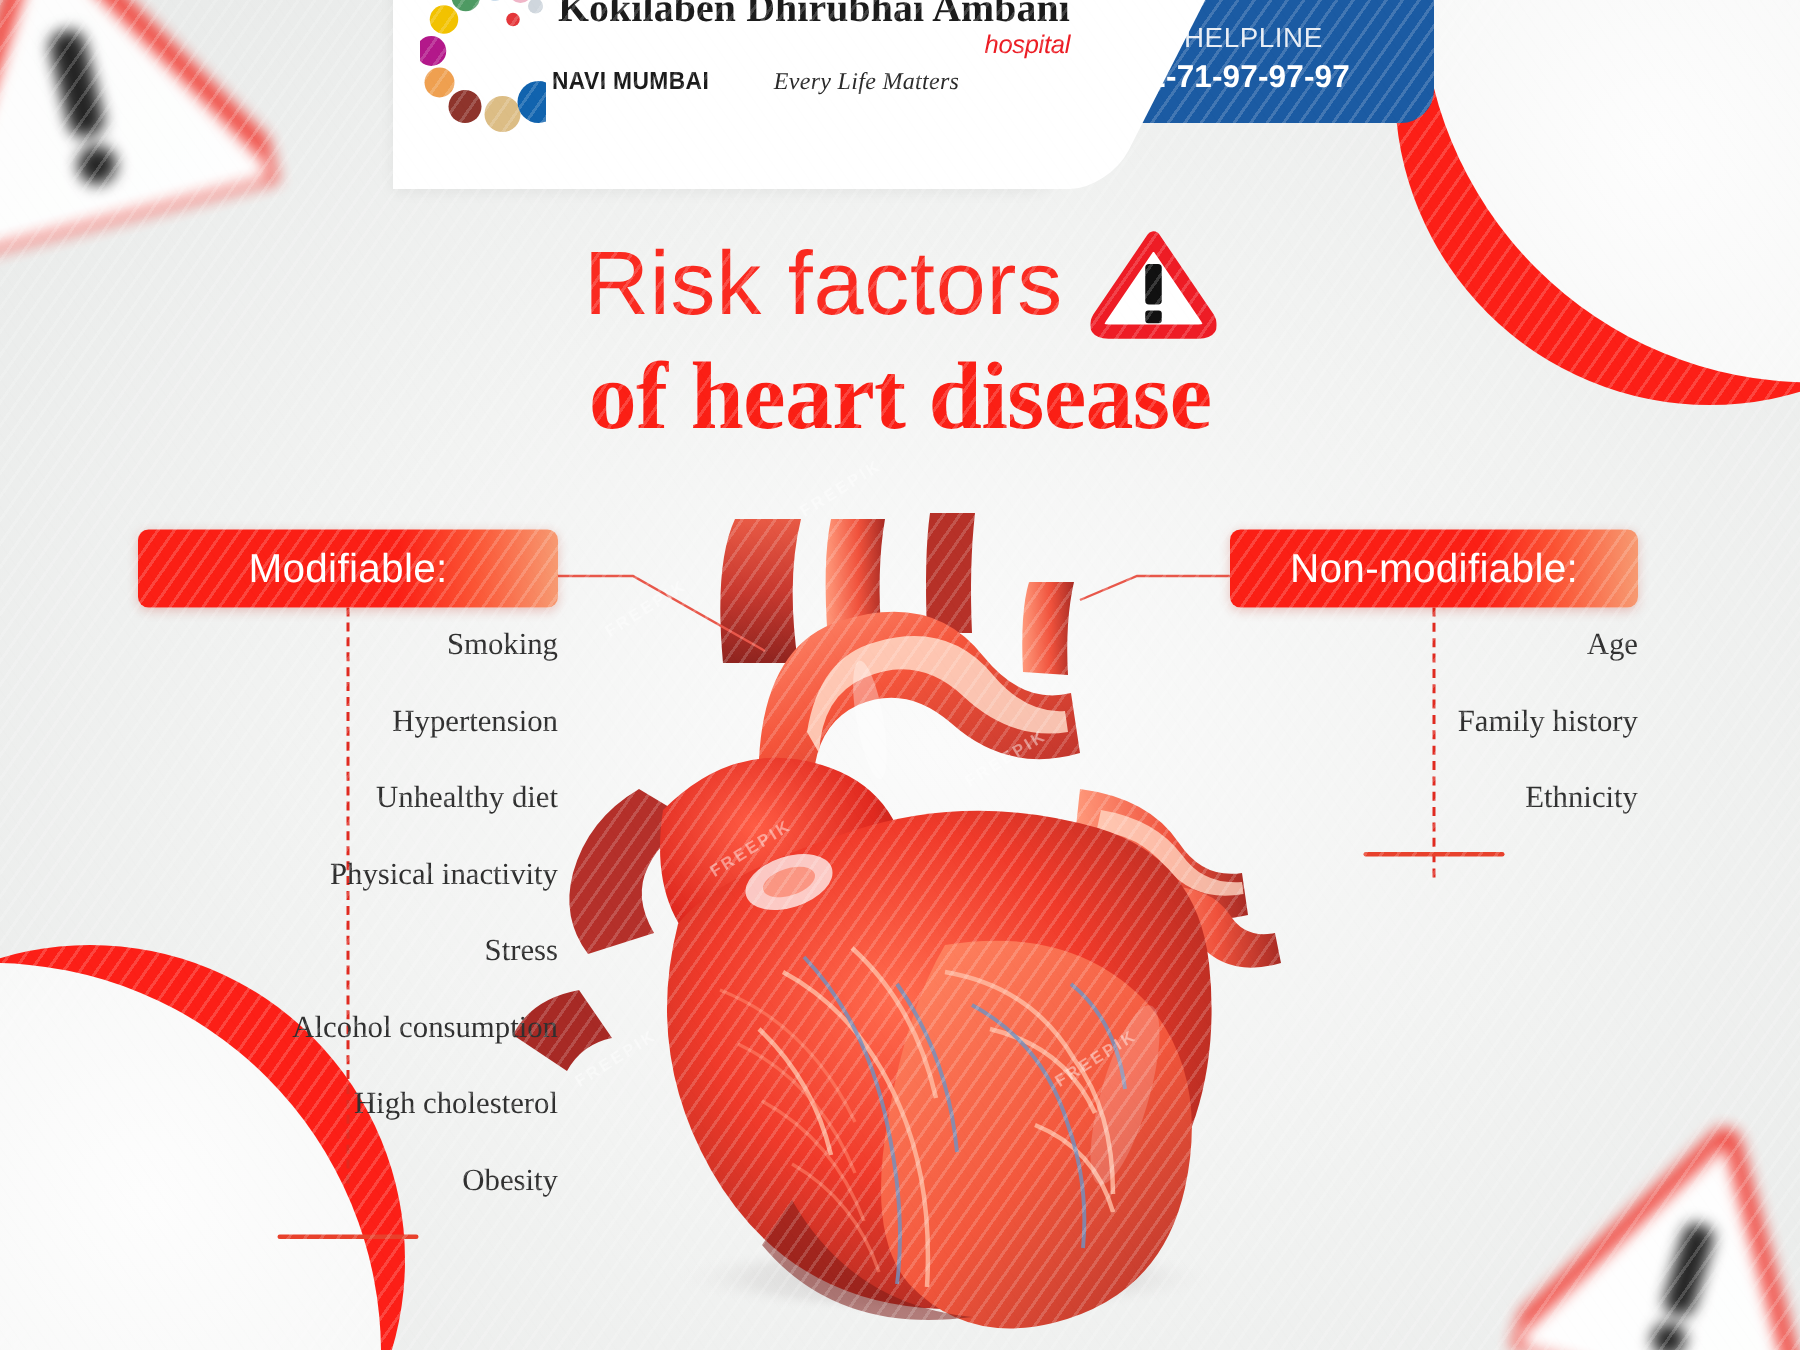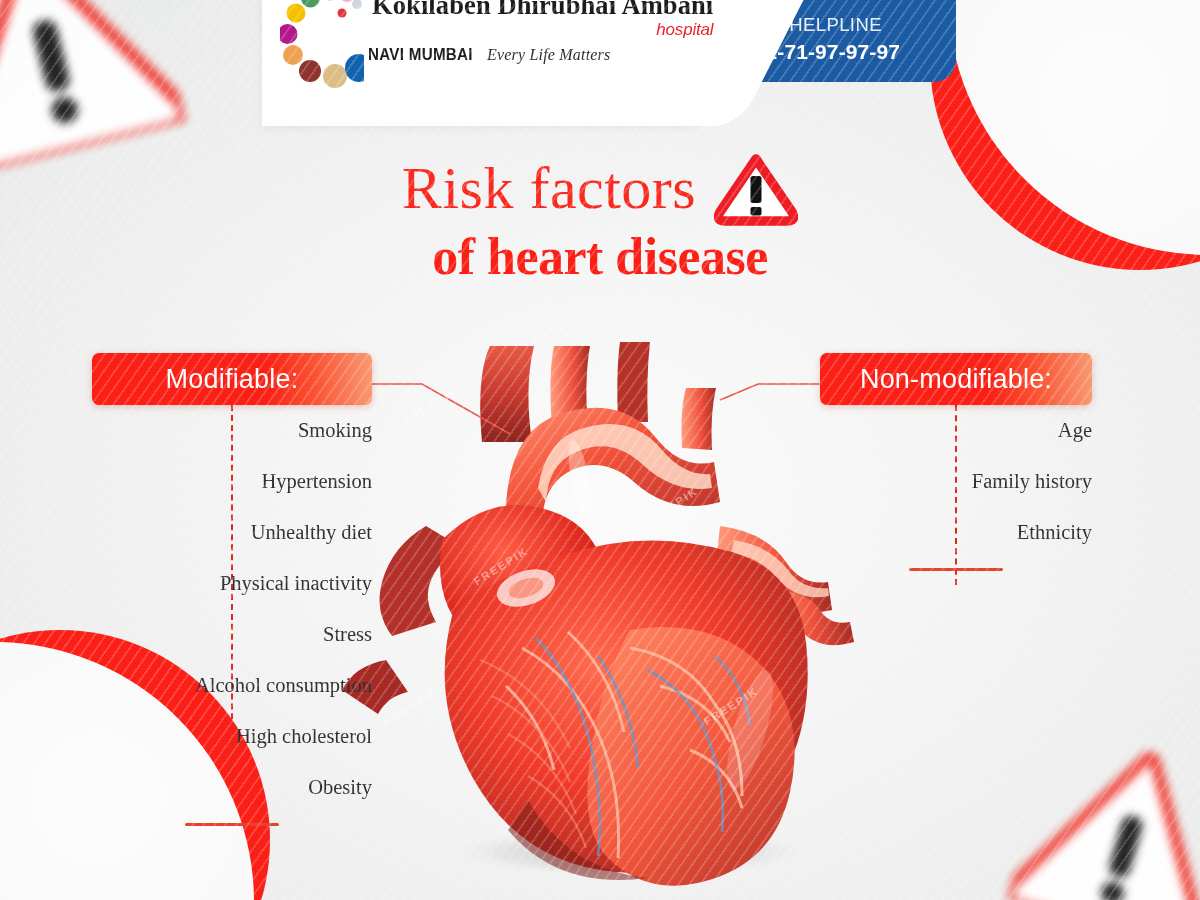--- a/index.html
+++ b/index.html
@@ -87,21 +87,21 @@
     font-weight:bold; font-size:26.5px; color:#1b1b1b;
     letter-spacing:.1px; white-space:nowrap;
   }
   .logo-hospital {
     font-family:"Liberation Sans", sans-serif;
     font-weight:normal; font-style:italic;
     font-size:17px; color:#ec1c24;
     text-align:right; margin-top:-1px; letter-spacing:-.2px;
   }
   .logo-bottom {
-    display:flex; align-items:baseline; gap:5px;
+    display:flex; align-items:baseline; gap:34px;
     margin-top:5px; margin-left:-4px;
   }
   .logo-city {
     font-family:"Liberation Sans", sans-serif;
     font-weight:bold; font-size:16.5px; color:#1b1b1b;
     letter-spacing:.3px;
     transform:scaleX(.92); transform-origin:left;
   }
   .logo-tag {
     font-family:"Liberation Serif", serif;
@@ -136,29 +136,29 @@
 
   
   .title-row {
     position:absolute; top:150px; left:0; width:1200px;
     display:flex; align-items:center; justify-content:center; gap:18px;
     z-index:20;
   }
   .title-line1 {
     font-size:60px; font-weight:400; color:#fa2a20;
     letter-spacing:.5px;
-    font-family:Liberation Serif, serif;
+    font-family:Liberation Sans, sans-serif;
   }
   .warn-badge { width:84px; height:72px; margin-top:4px; }
 
   .title-line2 {
     position:absolute; top:227px; left:0; width:1200px;
     text-align:center; z-index:20;
     font-family:"Liberation Serif", serif;
-    font-weight:bold; font-size:52px; letter-spacing:-.5px;
+    font-weight:bold; font-size:64px; letter-spacing:-.5px;
     background:linear-gradient(90deg,#fb1f15 0%,#fb1f15 68%,#fb5c3a 83%,#f9956d 100%);
     -webkit-background-clip:text; background-clip:text;
     color:transparent; -webkit-text-fill-color:transparent;
   }
 
   
   .heart-stage {
     position:absolute; left:330px; top:330px;
     width:560px; height:560px; z-index:12;
   }

